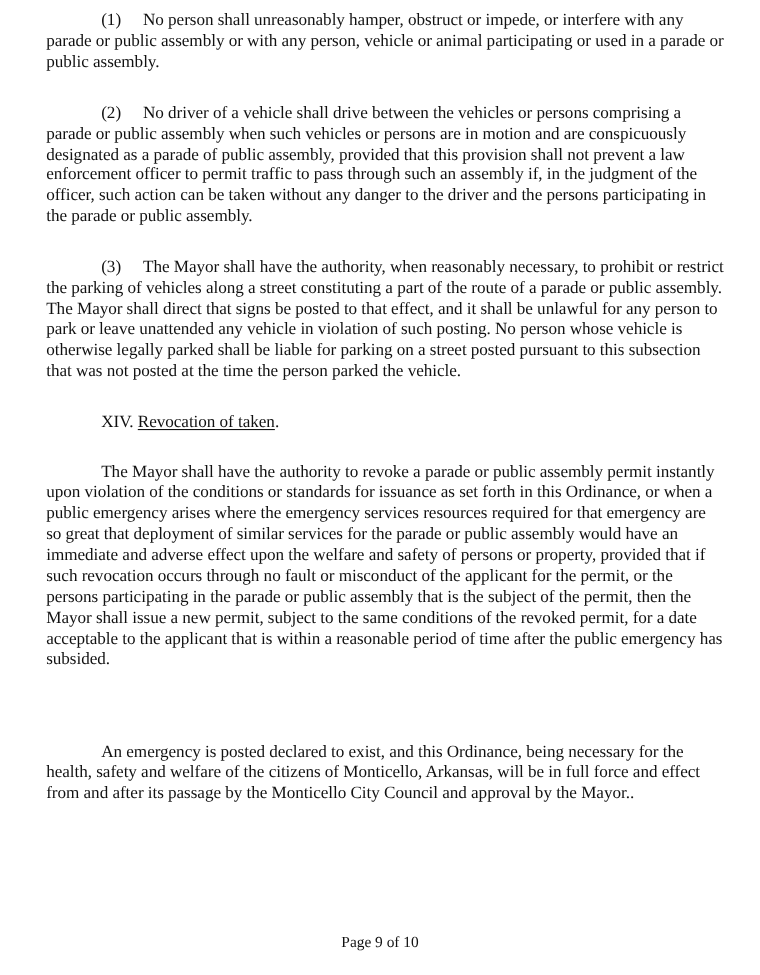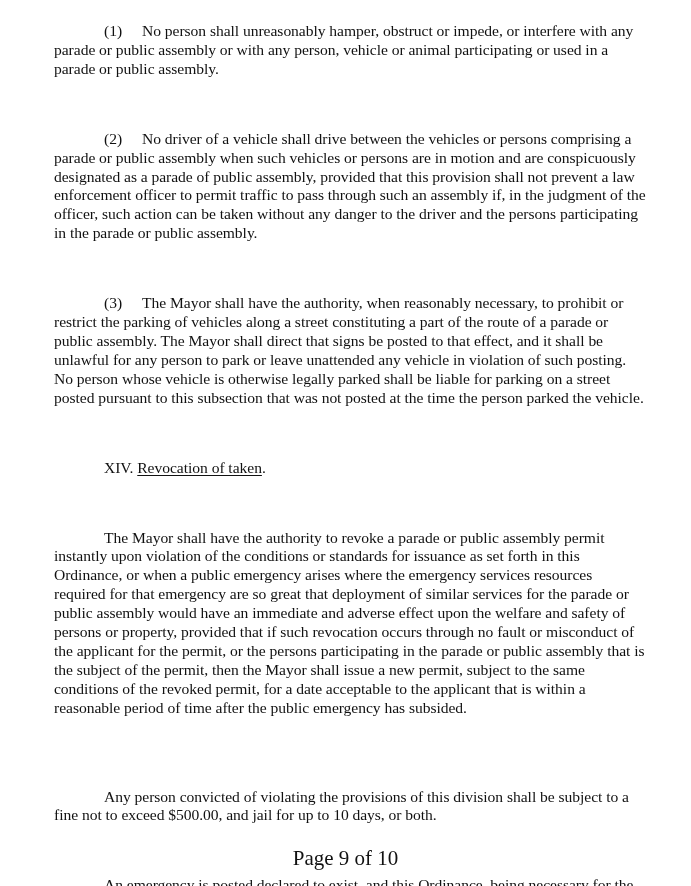--- a/index.html
+++ b/index.html
@@ -17,21 +17,21 @@
       font-size: 15.6px;
       line-height: 18.9px;
     }
     .page {
       position: absolute;
       left: 38px;
       top: 6px;
       width: 625px;
     }
     p {
-      margin: 16px;
+      margin: 4px;
       text-align: left;
       letter-spacing: -0.05px;
     }
     .indent {
       text-indent: 50px;
     }
     .num {
       display: inline-block;
       width: 38px;
       text-indent: 0;
@@ -45,21 +45,21 @@
     .heading .title {
       text-decoration: underline;
       text-underline-offset: 2px;
     }
     .footer {
       position: absolute;
       left: 0;
       width: 691px;
       top: 849px;
       text-align: center;
-      font-size: 21px;
+      font-size: 14px;
     }
   </style>
 </head>
 <body>
 
 <div class="page">
 
   <p class="indent"><span class="num">(1)</span><span>No person shall unreasonably hamper, obstruct or impede, or interfere with any parade or public assembly or with any person, vehicle or animal participating or used in a parade or public assembly.</span></p>
   <div class="gap"></div>
 
@@ -70,20 +70,19 @@
   <div class="gap"></div>
 
   <p class="heading"><span>XIV.</span> <span class="title">Revocation of taken</span><span>.</span></p>
   <div class="gap"></div>
 
   <p class="indent">The Mayor shall have the authority to revoke a parade or public assembly permit instantly upon violation of the conditions or standards for issuance as set forth in this Ordinance, or when a public emergency arises where the emergency services resources required for that emergency are so great that deployment of similar services for the parade or public assembly would have an immediate and adverse effect upon the welfare and safety of persons or property, provided that if such revocation occurs through no fault or misconduct of the applicant for the permit, or the persons participating in the parade or public assembly that is the subject of the permit, then the Mayor shall issue a new permit, subject to the same conditions of the revoked permit, for a date acceptable to the applicant that is within a reasonable period of time after the public emergency has subsided.</p>
   <div class="gap"></div>
 
   <div class="gap"></div>
 
-  <p class="indent">Any person convicted of violating the provisions of this division shall be subject to a fine not to exceed $500.00, and jail for up to 10 days, or both.</p>
   <div class="gap"></div>
 
   <p class="indent">An emergency is posted declared to exist, and this Ordinance, being necessary for the health, safety and welfare of the citizens of Monticello, Arkansas, will be in full force and effect from and after its passage by the Monticello City Council and approval by the Mayor..</p>
 
 </div>
 
 <div class="footer">Page 9 of  10</div>
 
 </body></html>

